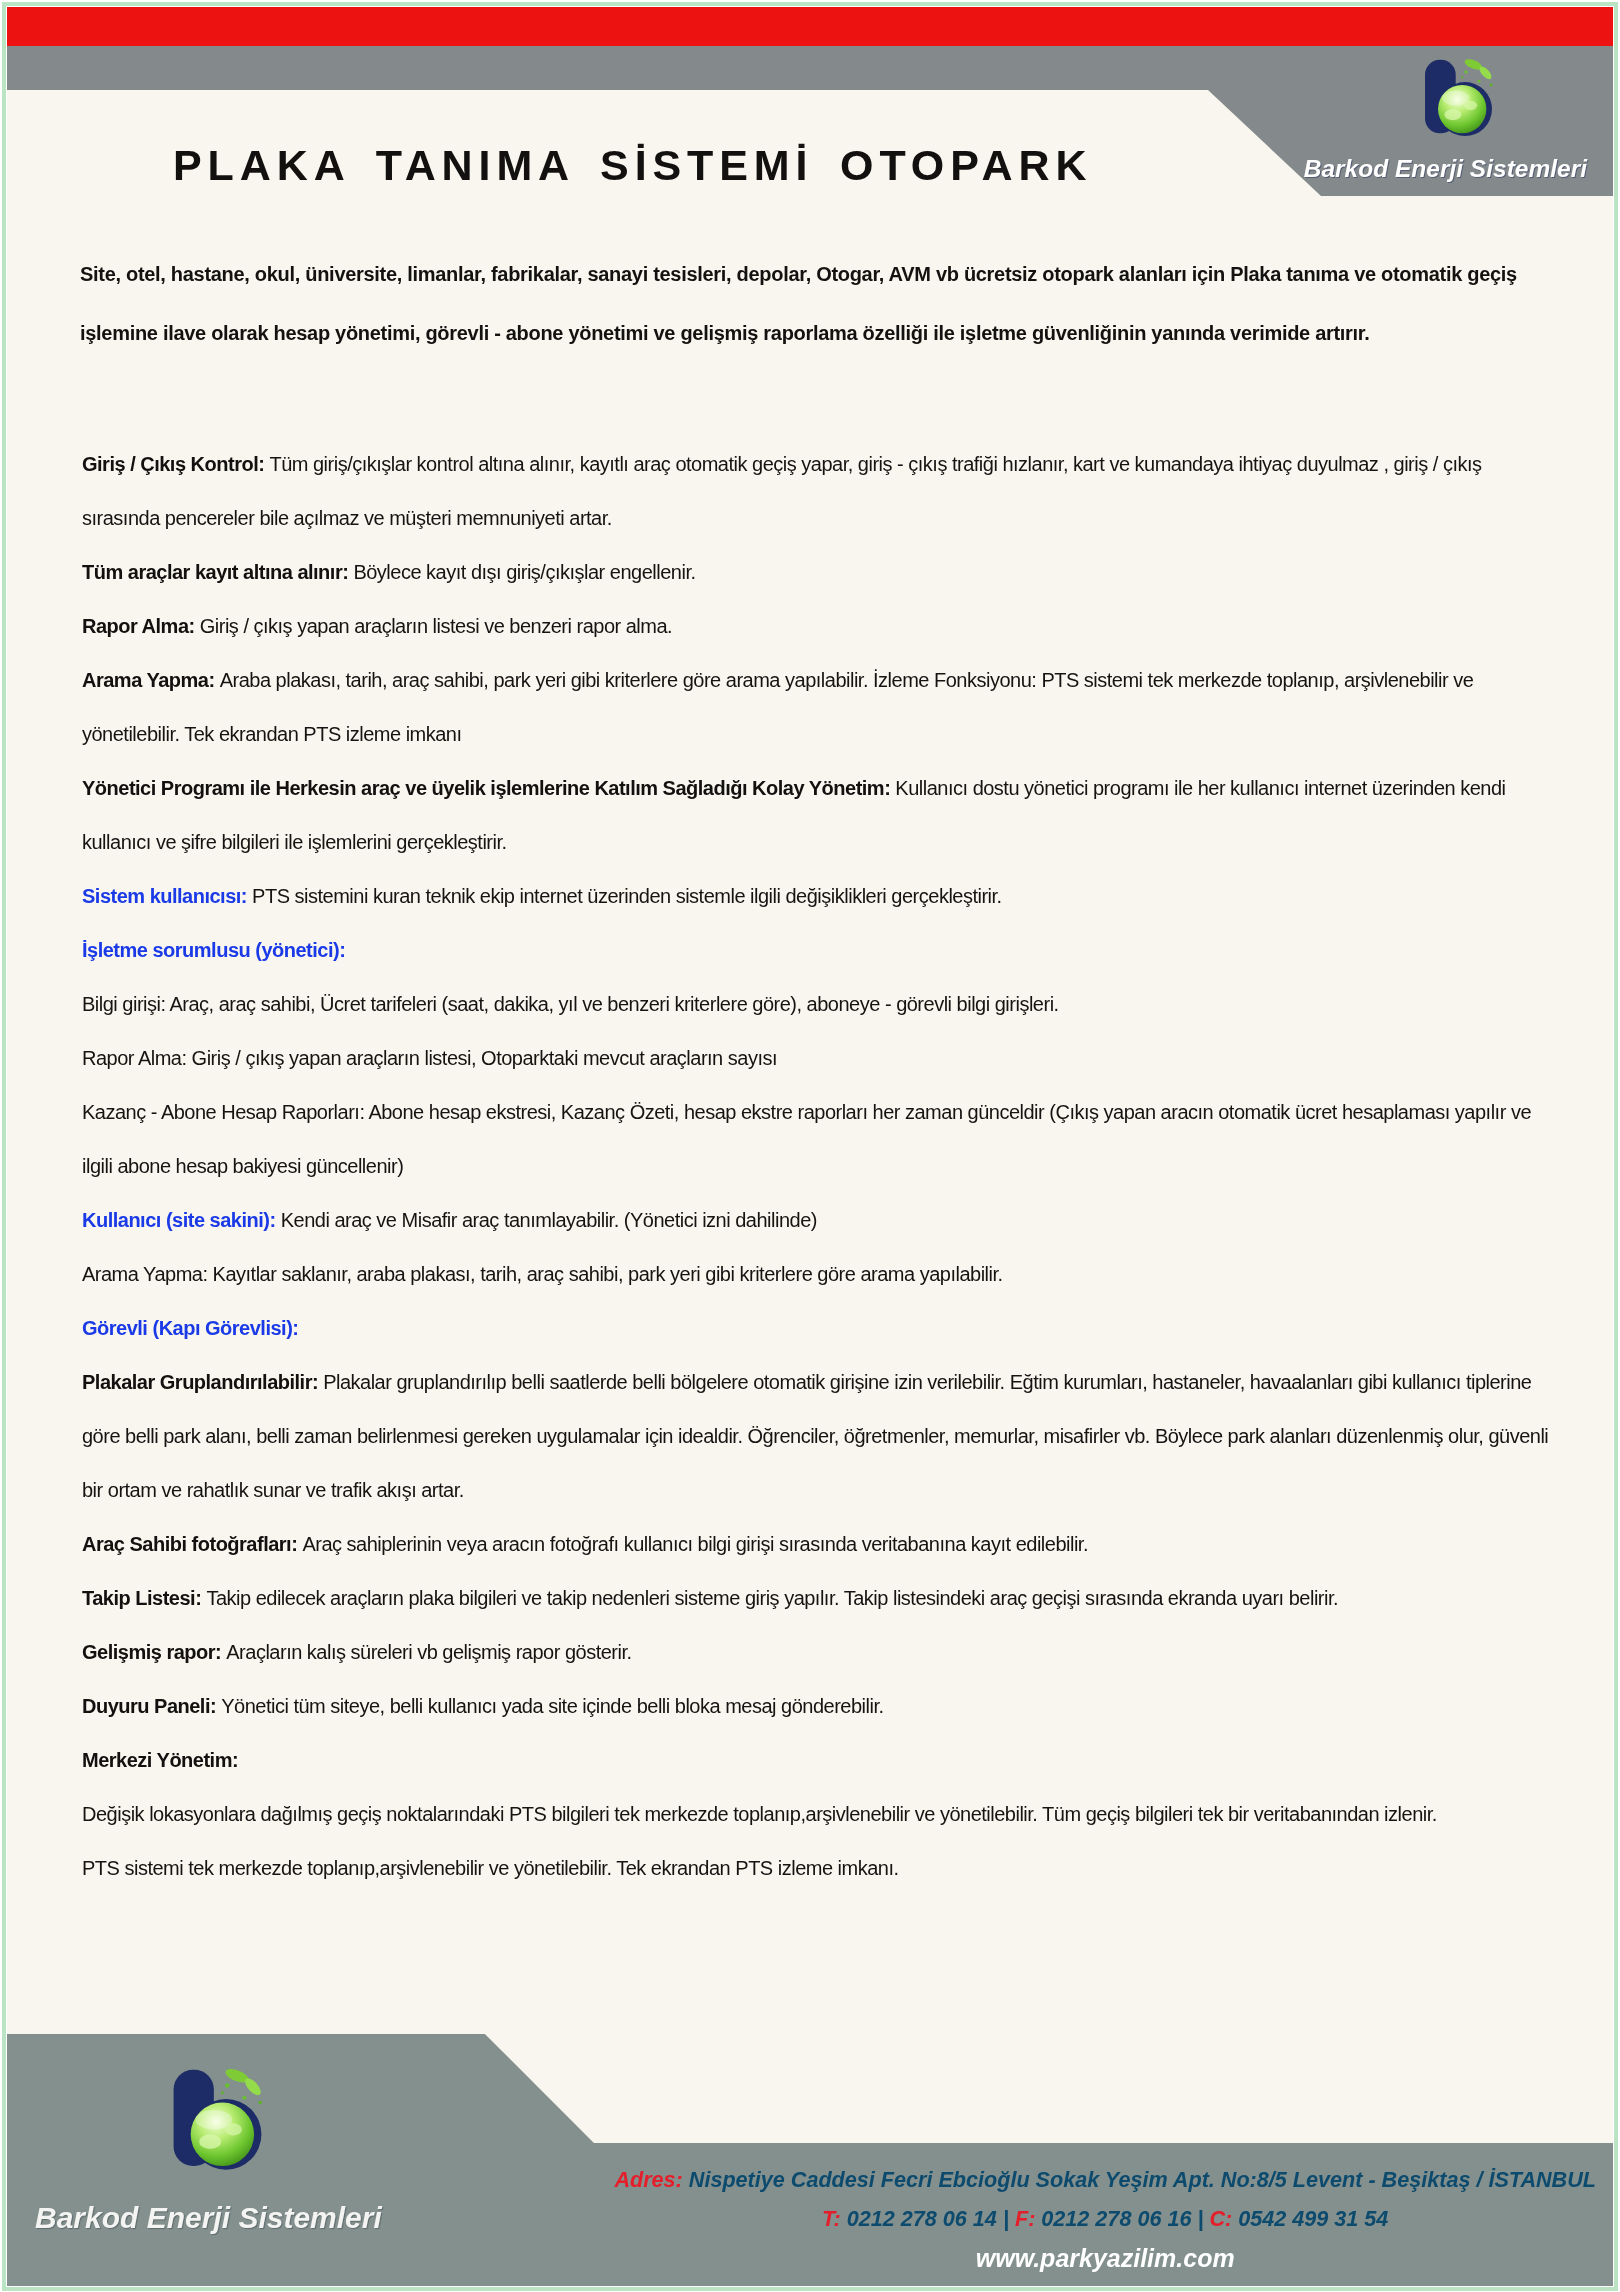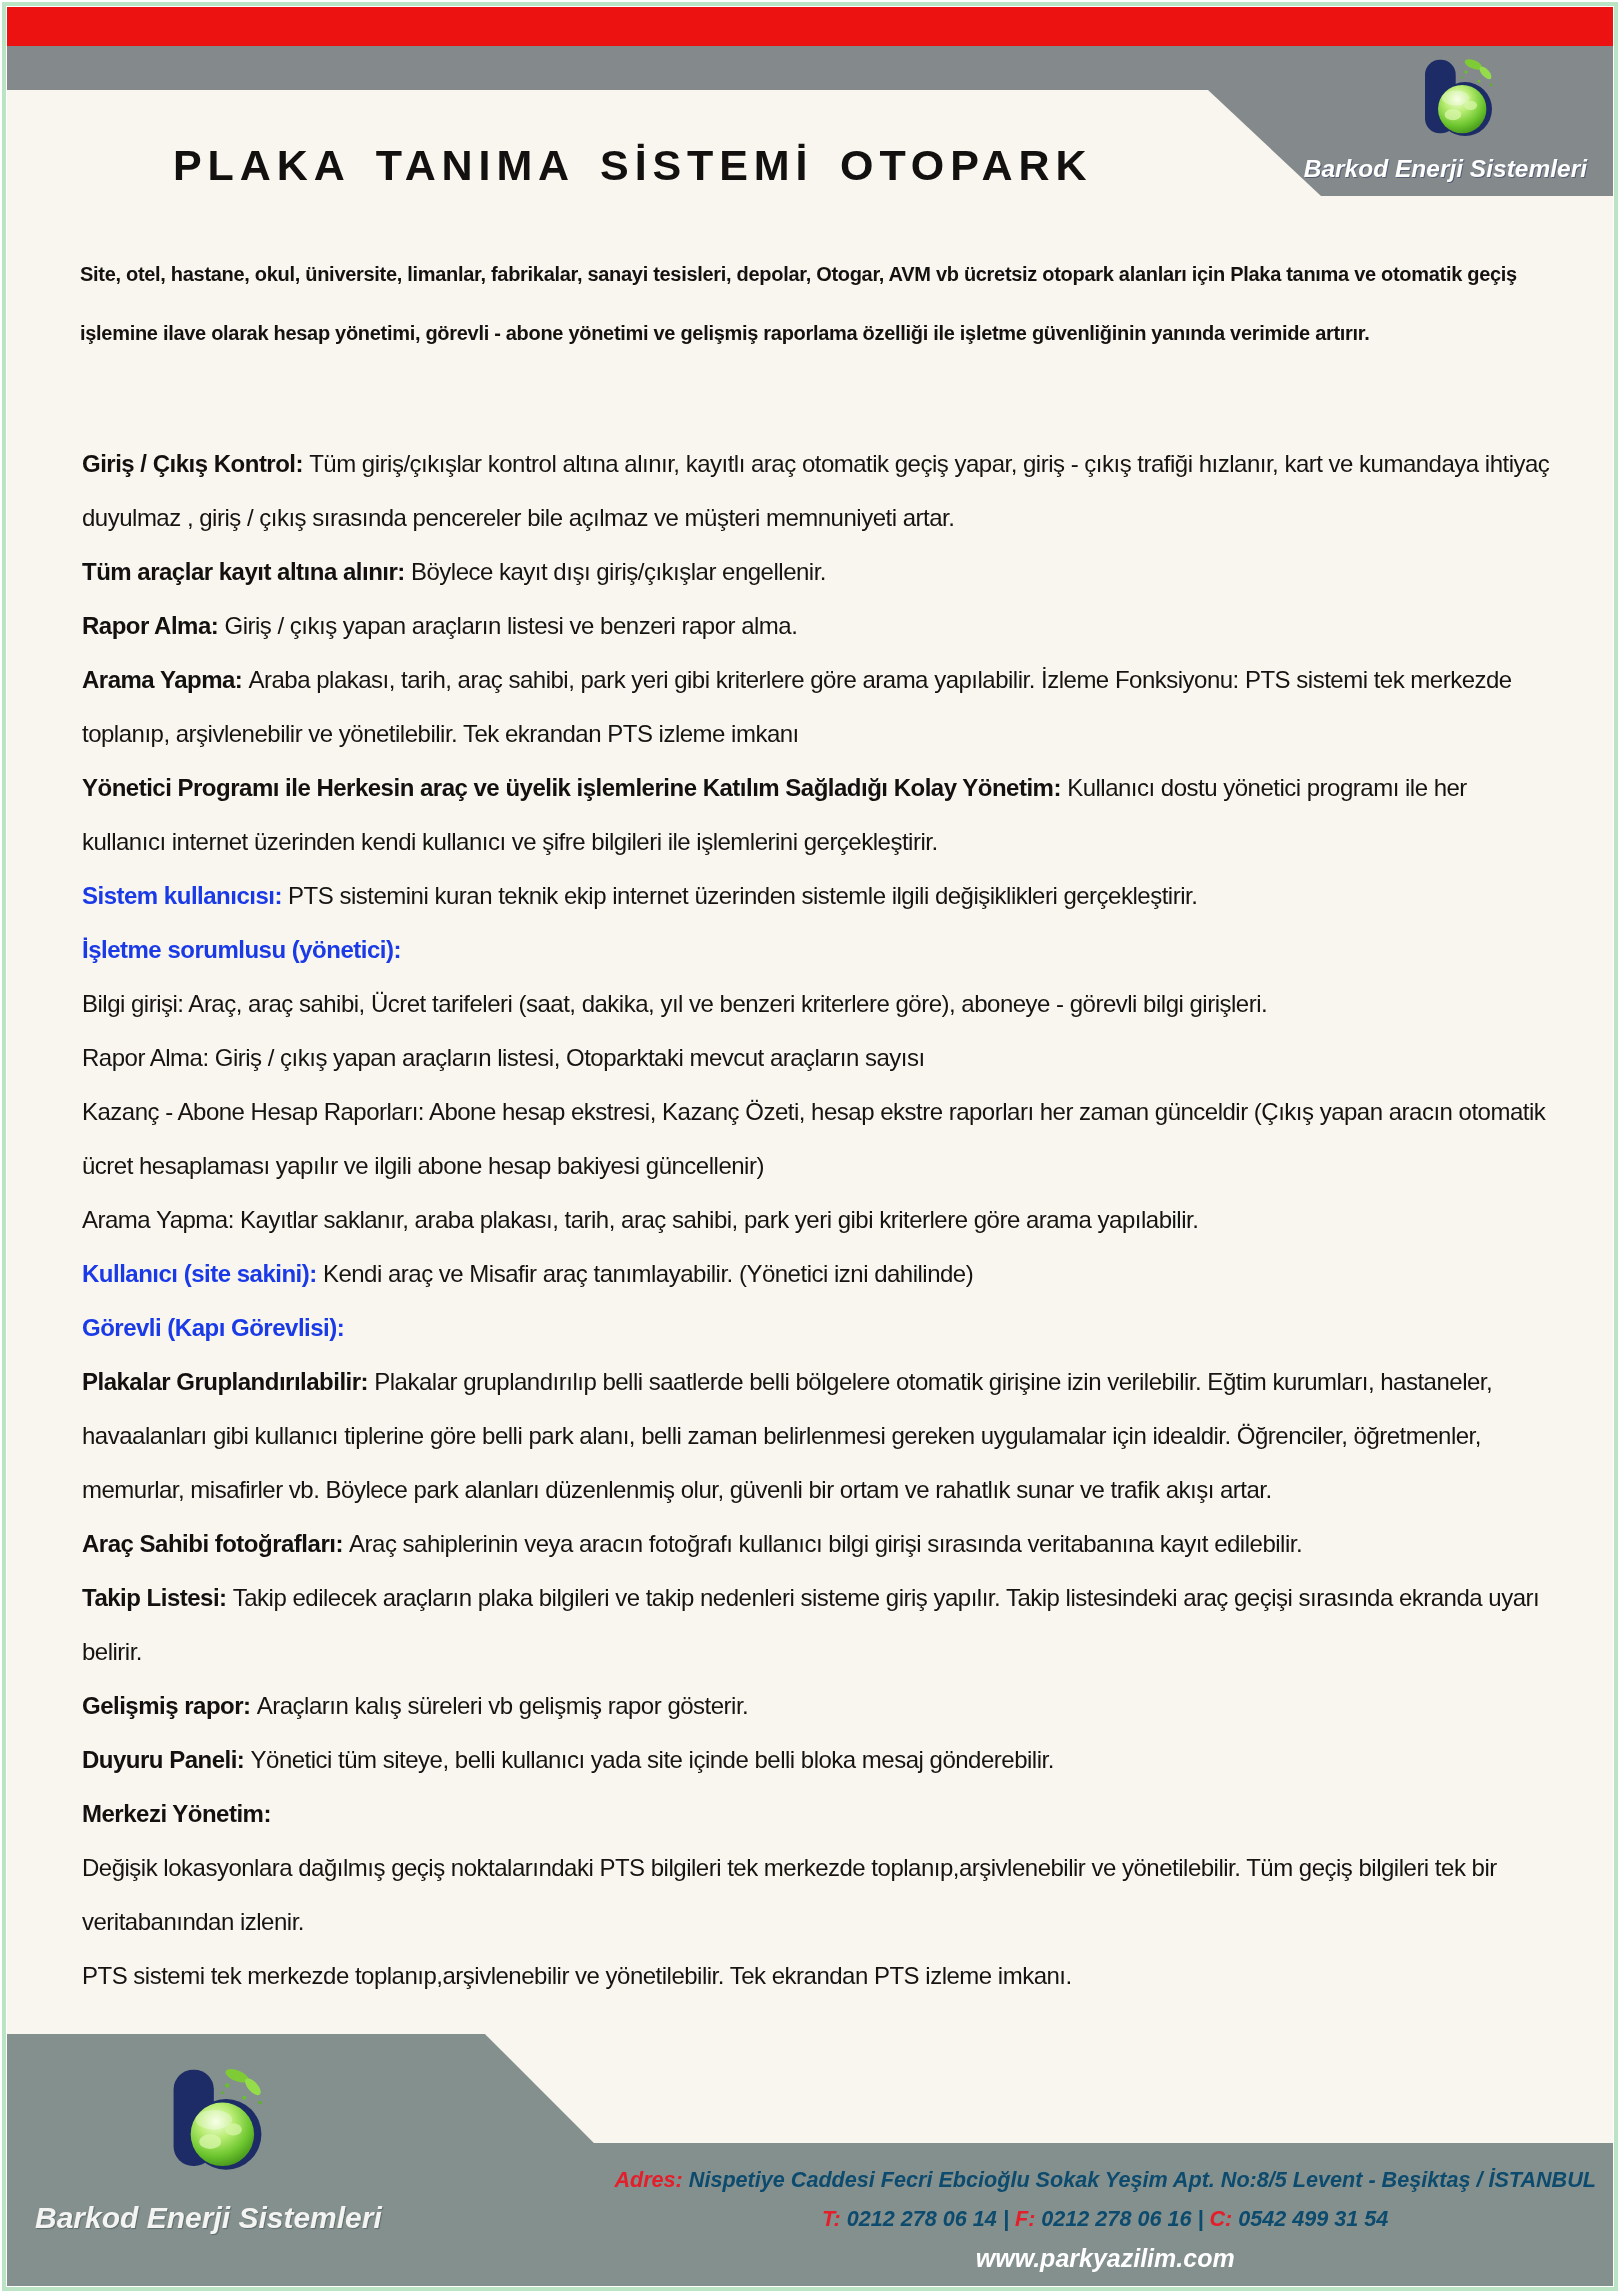--- a/index.html
+++ b/index.html
@@ -30,21 +30,21 @@
     position:absolute; left:173px; top:141px; z-index:6;
     font-size:43px; font-weight:bold; color:#121110;
     letter-spacing:5.9px; word-spacing:8.8px; white-space:nowrap;
   }
   .intro {
     position:absolute; left:80px; top:245px; width:1472px; z-index:6;
     font-size:20px; font-weight:bold; color:#141210;
     line-height:59px; letter-spacing:-0.3px; margin:0;
   }
   .body-text { position:absolute; left:82px; top:437px; width:1472px; z-index:6; }
-  .para { margin:0; font-size:24px; line-height:54px; letter-spacing:-0.5px; color:#161412; }
+  .para { margin:0; font-size:20px; line-height:54px; letter-spacing:-0.5px; color:#161412; }
   .para .lead-bold { font-weight:bold; color:#131110; }
   .para .lead-blue { font-weight:bold; color:#1a3ae8; }
   .footer-wedge {
     position:absolute; left:6.9px; top:2034px; width:600px; height:110px;
     background:#83908d; z-index:5;
     clip-path:polygon(0 0, 478px 0, 588px 100%, 0 100%);
   }
   .footer-main { position:absolute; left:6.9px; right:6.9px; top:2143px; bottom:6.9px; background:#83908d; z-index:5; }
   .footer-logo { position:absolute; left:153px; top:2066px; width:129px; height:122px; z-index:8; }
   .footer-brand {
@@ -104,22 +104,22 @@
       <p class="para"><span class="lead-bold">Giriş / Çıkış Kontrol: </span><span>Tüm giriş/çıkışlar kontrol altına alınır, kayıtlı araç otomatik geçiş yapar, giriş - çıkış trafiği hızlanır, kart ve kumandaya ihtiyaç duyulmaz , giriş / çıkış sırasında pencereler bile açılmaz ve müşteri memnuniyeti artar.</span></p>
       <p class="para"><span class="lead-bold">Tüm araçlar kayıt altına alınır: </span><span>Böylece kayıt dışı giriş/çıkışlar engellenir.</span></p>
       <p class="para"><span class="lead-bold">Rapor Alma: </span><span>Giriş / çıkış yapan araçların listesi ve benzeri rapor alma.</span></p>
       <p class="para"><span class="lead-bold">Arama Yapma: </span><span>Araba plakası, tarih, araç sahibi, park yeri gibi kriterlere göre arama yapılabilir. İzleme Fonksiyonu: PTS sistemi tek merkezde toplanıp, arşivlenebilir ve yönetilebilir. Tek ekrandan PTS izleme imkanı</span></p>
       <p class="para"><span class="lead-bold">Yönetici Programı ile Herkesin araç ve üyelik işlemlerine Katılım Sağladığı Kolay Yönetim: </span><span>Kullanıcı dostu yönetici programı ile her kullanıcı internet üzerinden kendi kullanıcı ve şifre bilgileri ile işlemlerini gerçekleştirir.</span></p>
       <p class="para"><span class="lead-blue">Sistem kullanıcısı: </span><span>PTS sistemini kuran teknik ekip internet üzerinden sistemle ilgili değişiklikleri gerçekleştirir.</span></p>
       <p class="para"><span class="lead-blue">İşletme sorumlusu (yönetici):</span></p>
       <p class="para"><span>Bilgi girişi: Araç, araç sahibi, Ücret tarifeleri (saat, dakika, yıl ve benzeri kriterlere göre), aboneye - görevli bilgi girişleri.</span></p>
       <p class="para"><span>Rapor Alma: Giriş / çıkış yapan araçların listesi, Otoparktaki mevcut araçların sayısı</span></p>
       <p class="para"><span>Kazanç - Abone Hesap Raporları: Abone hesap ekstresi, Kazanç Özeti, hesap ekstre raporları her zaman günceldir (Çıkış yapan aracın otomatik ücret hesaplaması yapılır ve ilgili abone hesap bakiyesi güncellenir)</span></p>
+      <p class="para"><span class="lead-blue">Kullanıcı (site sakini): </span><span>Kendi araç ve Misafir araç tanımlayabilir. (Yönetici izni dahilinde)</span></p>
       <p class="para"><span>Arama Yapma: Kayıtlar saklanır, araba plakası, tarih, araç sahibi, park yeri gibi kriterlere göre arama yapılabilir.</span></p>
-      <p class="para"><span class="lead-blue">Kullanıcı (site sakini): </span><span>Kendi araç ve Misafir araç tanımlayabilir. (Yönetici izni dahilinde)</span></p>
       <p class="para"><span class="lead-blue">Görevli (Kapı Görevlisi):</span></p>
       <p class="para"><span class="lead-bold">Plakalar Gruplandırılabilir: </span><span>Plakalar gruplandırılıp belli saatlerde belli bölgelere otomatik girişine izin verilebilir. Eğtim kurumları, hastaneler, havaalanları gibi kullanıcı tiplerine göre belli park alanı, belli zaman belirlenmesi gereken uygulamalar için idealdir. Öğrenciler, öğretmenler, memurlar, misafirler vb. Böylece park alanları düzenlenmiş olur, güvenli bir ortam ve rahatlık sunar ve trafik akışı artar.</span></p>
       <p class="para"><span class="lead-bold">Araç Sahibi fotoğrafları: </span><span>Araç sahiplerinin veya aracın fotoğrafı kullanıcı bilgi girişi sırasında veritabanına kayıt edilebilir.</span></p>
       <p class="para"><span class="lead-bold">Takip Listesi: </span><span>Takip edilecek araçların plaka bilgileri ve takip nedenleri sisteme giriş yapılır. Takip listesindeki araç geçişi sırasında ekranda uyarı belirir.</span></p>
       <p class="para"><span class="lead-bold">Gelişmiş rapor: </span><span>Araçların kalış süreleri vb gelişmiş rapor gösterir.</span></p>
       <p class="para"><span class="lead-bold">Duyuru Paneli: </span><span>Yönetici tüm siteye, belli kullanıcı yada site içinde belli bloka mesaj gönderebilir.</span></p>
       <p class="para"><span class="lead-bold">Merkezi Yönetim:</span></p>
       <p class="para"><span>Değişik lokasyonlara dağılmış geçiş noktalarındaki PTS bilgileri tek merkezde toplanıp,arşivlenebilir ve yönetilebilir. Tüm geçiş bilgileri tek bir veritabanından izlenir.</span></p>
       <p class="para"><span>PTS sistemi tek merkezde toplanıp,arşivlenebilir ve yönetilebilir. Tek ekrandan PTS izleme imkanı.</span></p>
     </div>

